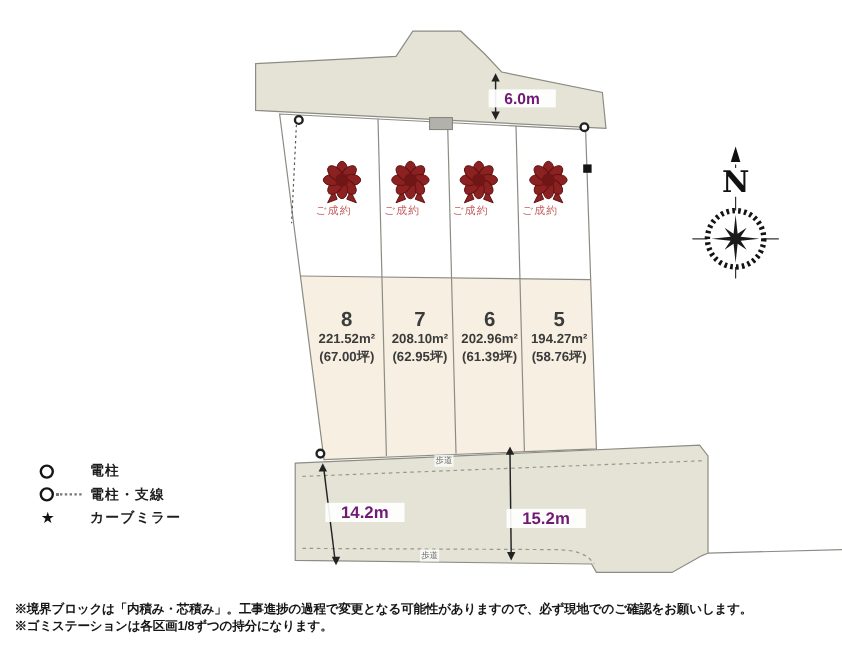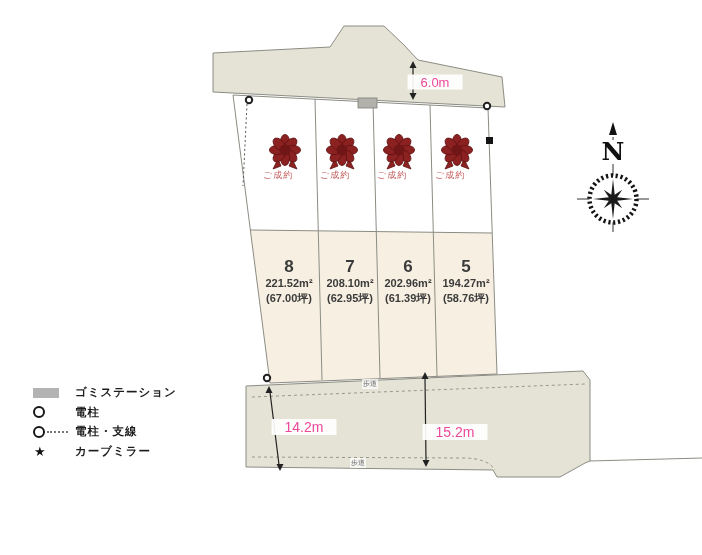--- a/index.html
+++ b/index.html
@@ -8,21 +8,21 @@
   .abs{position:absolute;}
 
   
   .plot-info{width:66px;text-align:center;color:#3b3b3b;}
   .plot-info .num{font-size:17px;font-weight:bold;line-height:19px;}
   .plot-info .a1{font-size:11px;font-weight:bold;line-height:15px;white-space:nowrap;}
   .plot-info .a2{font-size:11px;font-weight:bold;line-height:14px;white-space:nowrap;}
 
   .sold{width:44px;text-align:left;font-size:9px;color:#c45b5b;letter-spacing:1px;white-space:nowrap;}
 
-  .dim{font-weight:normal;color:#ec4899;background:rgba(255,255,255,.92);padding:0 13px;
+  .dim{font-weight:bold;color:#701a75;background:rgba(255,255,255,.92);padding:0 13px;
        transform:translate(-50%,-50%);white-space:nowrap;}
   .dim.big{font-size:14px;}
   .dim.small{font-size:13px;}
 
   .walk{font-size:7px;color:#666;background:rgba(255,255,255,.7);padding:0 1px;
         transform:translate(-50%,-50%);white-space:nowrap;}
 
   .north{transform:translate(-50%,-50%);font-family:"DejaVu Serif",serif;font-weight:bold;
          font-size:25px;color:#111;background:#fff;padding:0 1px;line-height:24px;}
 
@@ -144,39 +144,37 @@
   <div class="abs dim small" style="left:435px;top:82px">6.0m</div>
   <div class="abs dim big" style="left:304px;top:427px">14.2m</div>
   <div class="abs dim big" style="left:455px;top:432px">15.2m</div>
 
   <div class="abs walk" style="left:370px;top:384px">歩道</div>
   <div class="abs walk" style="left:358px;top:463px">歩道</div>
 
   <div class="abs legend">
     <div class="lg-row">
       <span class="lg-ic">
-          <span class="sw"></span>
-        </span>
-      <span class="lg-label">ゴミステーション</span>
-    </div>
-    <div class="lg-row">
-      <span class="lg-ic">
           <span class="pole"></span>
         </span>
       <span class="lg-label">電柱</span>
     </div>
     <div class="lg-row">
       <span class="lg-ic">
           <span class="pole"></span>
           <span class="dotline"></span>
         </span>
       <span class="lg-label">電柱・支線</span>
     </div>
     <div class="lg-row">
       <span class="lg-ic">
           <span class="star">★</span>
         </span>
       <span class="lg-label">カーブミラー</span>
     </div>
   </div>
 
+  <div class="abs notes">
+    <div>※境界ブロックは「内積み・芯積み」。工事進捗の過程で変更となる可能性がありますので、必ず現地でのご確認をお願いします。</div>
+    <div>※ゴミステーションは各区画1/8ずつの持分になります。</div>
+  </div>
 
 </div>
 
 </body></html>

